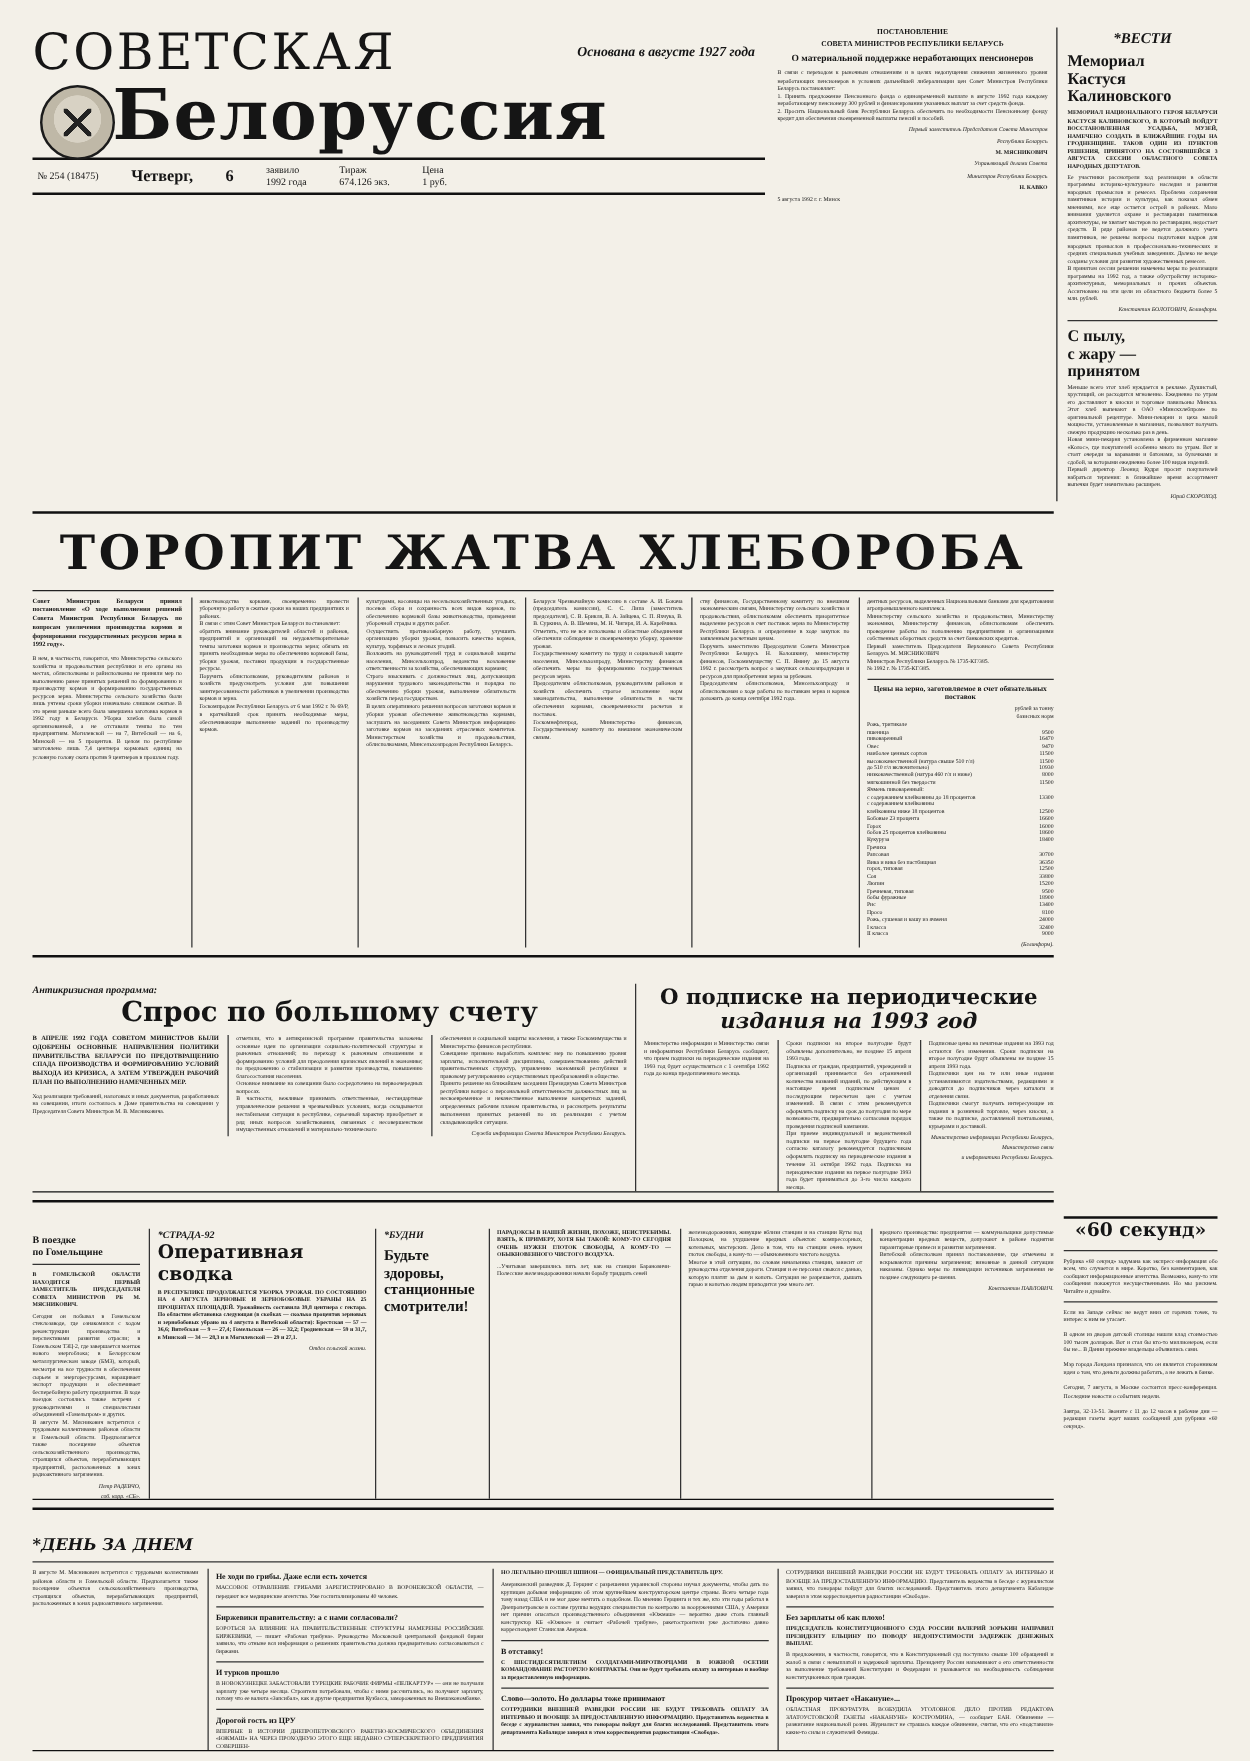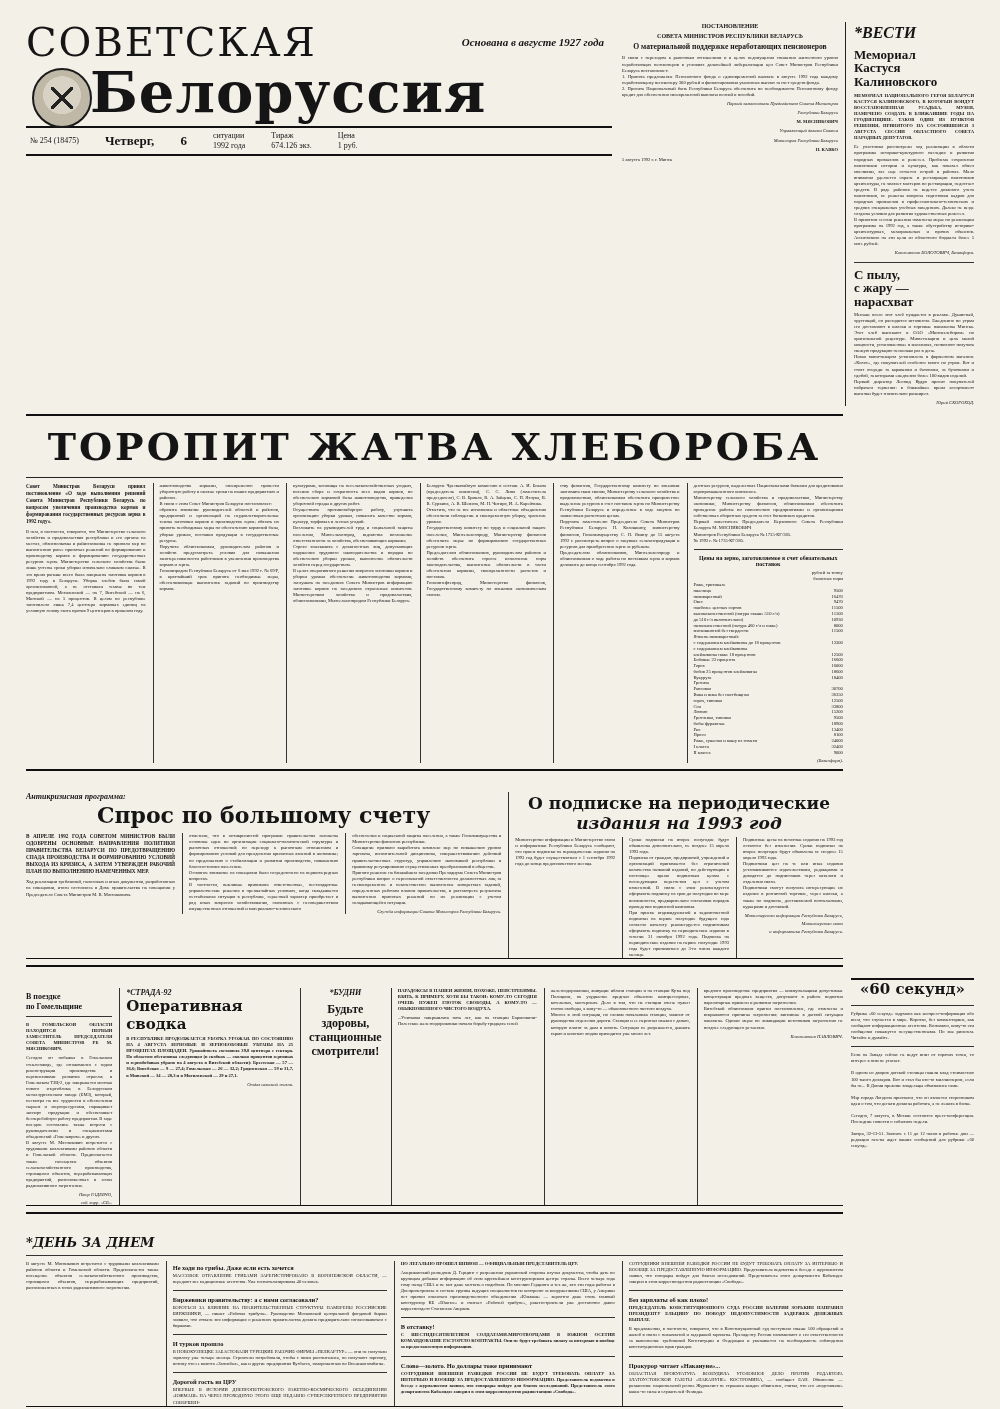--- a/index.html
+++ b/index.html
@@ -62,21 +62,21 @@
   .mast-right{flex:1;padding-left:10px;display:flex;}
   .decree{
     width:216px;font-size:5px;line-height:1.35;
     border-right:1px solid #222;padding-right:7px;
   }
   .decree h4{font-size:6px;margin:0 0 2px 0;text-align:center;font-weight:bold;}
   .decree h3{font-size:7.6px;margin:2px 0 3px 0;text-align:center;font-weight:bold;}
   .vesti{
     width:120px;padding-left:8px;font-size:5px;line-height:1.35;
   }
-  .vesti .vtitle{font-size:16px;font-weight:bold;font-style:italic;margin-bottom:4px;}
+  .vesti .vtitle{font-size:12px;font-weight:bold;font-style:italic;margin-bottom:4px;text-align:center;}
   .vesti .vsub{font-size:13px;font-weight:bold;line-height:1.06;}
   
   .body-wrap{display:flex;margin-top:6px;gap:8px;}
   .left-block{width:836px;}
   .right-rail{width:126px;font-size:4.6px;line-height:1.33;text-align:justify;}
   .big-title{
     font-family:"DejaVu Serif", serif;
     font-weight:bold;font-size:38px;letter-spacing:3px;
     text-align:center;margin:8px 0 8px 0;
   }
@@ -118,21 +118,21 @@
     <div class="mast-left">
       <div class="sovetskaya">СОВЕТСКАЯ</div>
       <div class="founded">Основана в августе 1927 года</div>
       <div class="emblem"></div>
       <div class="belorussia" style="padding-left:64px;">Белоруссия</div>
       <div class="mast-meta">
         <div class="cell">№ 254 (18475)</div>
         <div class="cell big">Четверг,</div>
         <div class="cell big">6</div>
         <div class="cell">
-          <div>ситуации</div>
+          <div>заявило</div>
           <div>1992 года</div>
         </div>
         <div class="cell">
           <div>Тираж</div>
           <div>674.126 экз.</div>
         </div>
         <div class="cell">
           <div>Цена</div>
           <div>1 руб.</div>
         </div>
@@ -161,21 +161,21 @@
         <div class="vsub">Мемориал</div>
         <div class="vsub">Кастуся</div>
         <div class="vsub">Калиновского</div>
         <div class="tiny" style="font-weight:bold;margin-top:4px;">МЕМОРИАЛ НАЦИОНАЛЬНОГО ГЕРОЯ БЕЛАРУСИ КАСТУСЯ КАЛИНОВСКОГО, В КОТОРЫЙ ВОЙДУТ ВОССТАНОВЛЕННАЯ УСАДЬБА, МУЗЕЙ, НАМЕЧЕНО СОЗДАТЬ В БЛИЖАЙШИЕ ГОДЫ НА ГРОДНЕНЩИНЕ. ТАКОВ ОДИН ИЗ ПУНКТОВ РЕШЕНИЯ, ПРИНЯТОГО НА СОСТОЯВШЕЙСЯ 3 АВГУСТА СЕССИИ ОБЛАСТНОГО СОВЕТА НАРОДНЫХ ДЕПУТАТОВ.</div>
         <div class="tiny" style="margin-top:3px;">Ее участники рассмотрели ход реализации в области программы историко-культурного наследия и развития народных промыслов и ремесел. Проблема сохранения памятников истории и культуры, как показал обмен мнениями, все еще остается острой в районах. Мало внимания уделяется охране и реставрации памятников архитектуры, не хватает мастеров по реставрации, недостает средств. В ряде районов не ведется должного учета памятников, не решены вопросы подготовки кадров для народных промыслов в профессионально-технических и средних специальных учебных заведениях. Далеко не везде созданы условия для развития художественных ремесел.</div>
         <div class="tiny">В принятом сессии решении намечены меры по реализации программы на 1992 год, а также обустройству историко-архитектурных, мемориальных и прочих объектов. Ассигновано на эти цели из областного бюджета более 5 млн. рублей.</div>
         <div class="sig">Константин БОЛОТОВИЧ, Белинформ.</div>
         <hr class="thin">
         <div class="vsub">С пылу,</div>
         <div class="vsub">с жару —</div>
-        <div class="vsub">нарасхват</div>
+        <div class="vsub">принятом</div>
         <div class="tiny" style="margin-top:3px;">Меньше всего этот хлеб нуждается в рекламе. Душистый, хрустящий, он расходится мгновенно. Ежедневно по утрам его доставляют в киоски и торговые павильоны Минска. Этот хлеб выпекают в ОАО «Минскхлебпром» по оригинальной рецептуре. Мини-пекарни и цеха малой мощности, установленные в магазинах, позволяют получать свежую продукцию несколько раз в день.</div>
         <div class="tiny">Новая мини-пекарня установлена в фирменном магазине «Колос», где покупателей особенно много по утрам. Вот и стоят очереди за караваями и батонами, за булочками и сдобой, за которыми ежедневно более 100 видов изделий.</div>
         <div class="tiny">Первый директор Леонид Кудря просит покупателей набраться терпения: в ближайшее время ассортимент выпечки будет значительно расширен.</div>
         <div class="sig">Юрий СКОРОХОД.</div>
       </div>
     </div>
   </div>
 
   <div class="body-wrap">
 
@@ -416,21 +416,21 @@
             <div class="sig">соб. корр. «СБ».</div>
           </div>
 
           <div class="col vline" style="flex:1.2;">
             <div class="italic-head">*СТРАДА-92</div>
             <div class="opsvodka">Оперативная сводка</div>
             <div class="tiny" style="font-weight:bold;margin-top:3px;">В РЕСПУБЛИКЕ ПРОДОЛЖАЕТСЯ УБОРКА УРОЖАЯ. ПО СОСТОЯНИЮ НА 4 АВГУСТА ЗЕРНОВЫЕ И ЗЕРНОБОБОВЫЕ УБРАНЫ НА 25 ПРОЦЕНТАХ ПЛОЩАДЕЙ. Урожайность составила 39,8 центнера с гектара. По областям обстановка следующая (в скобках — сколько процентов зерновых и зернобобовых убрано на 4 августа в Витебской области): Брестская — 57 — 36,6; Витебская — 9 — 27,4; Гомельская — 26 — 32,2; Гродненская — 59 и 31,7, в Минской — 34 — 28,3 и в Могилевской — 29 и 27,1.</div>
             <div class="sig">Отдел сельской жизни.</div>
           </div>
 
-          <div class="col vline" style="flex:0.55;text-align:center;">
+          <div class="col vline" style="flex:0.55;">
             <div class="italic-head">*БУДНИ</div>
             <div class="standwatch" style="margin-top:6px;">Будьте</div>
             <div class="standwatch">здоровы,</div>
             <div class="standwatch">станционные</div>
             <div class="standwatch">смотрители!</div>
           </div>
 
           <div class="col vline">
             <div class="tiny" style="font-weight:bold;">ПАРАДОКСЫ В НАШЕЙ ЖИЗНИ, ПОХОЖЕ, НЕИСТРЕБИМЫ. ВЗЯТЬ, К ПРИМЕРУ, ХОТЯ БЫ ТАКОЙ: КОМУ-ТО СЕГОДНЯ ОЧЕНЬ НУЖЕН ГЛОТОК СВОБОДЫ, А КОМУ-ТО — ОБЫКНОВЕННОГО ЧИСТОГО ВОЗДУХА.</div>
             <div class="tiny" style="margin-top:3px;">...Учитывая завершились пять лет, как на станции Барановичи-Полесские железнодорожники начали борьбу тридцать сеней</div>

